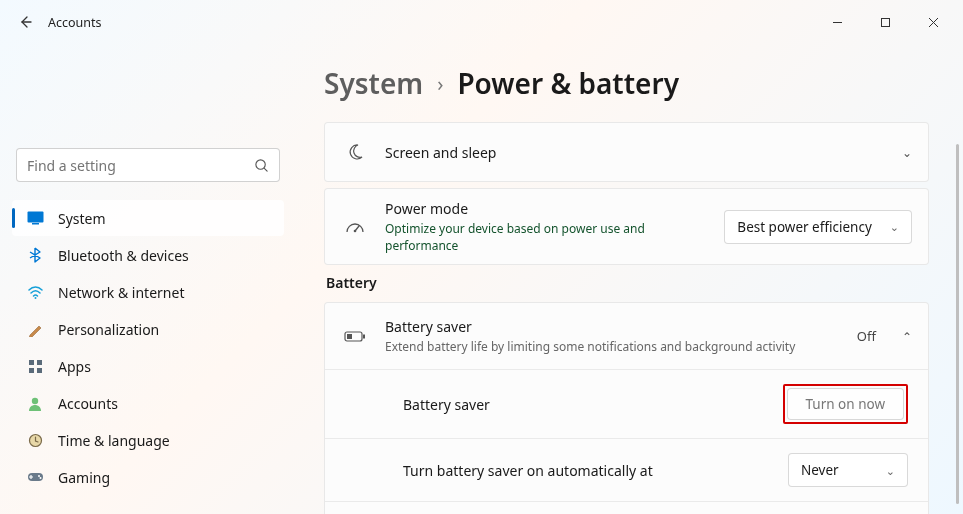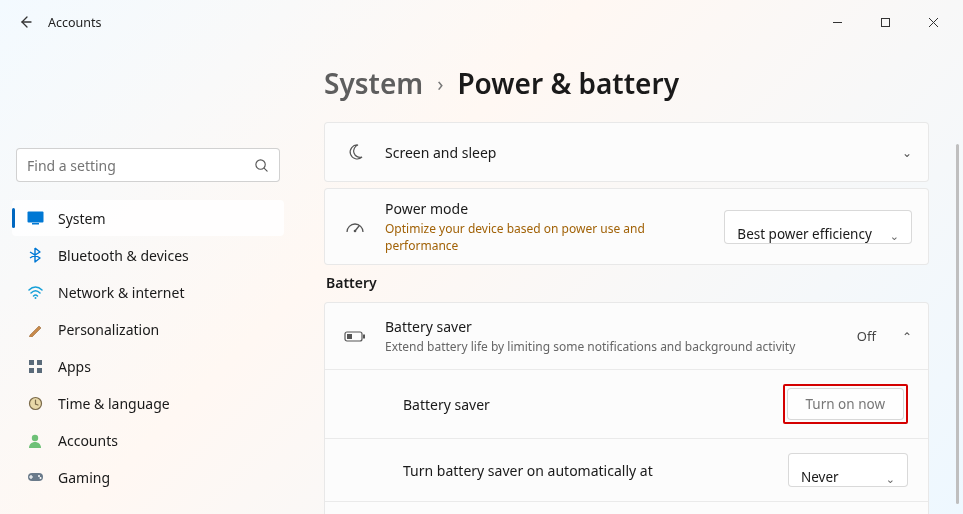--- a/index.html
+++ b/index.html
@@ -38,25 +38,25 @@
   .breadcrumb .prev { color:#5e5e5e; font-weight:600; }
   .breadcrumb .sep { font-size:20px; color:#777; font-weight:400; }
   .card {
     background:#fcfcfc; border:1px solid rgba(0,0,0,.08); border-radius:4px;
     display:flex; align-items:center; min-height:60px; padding:10px 16px 10px 18px; gap:18px;
     margin-bottom:6px;
   }
   .card .row-icon { width:24px; display:flex; justify-content:center; color:#444; }
   .card .row-text { flex:1; }
   .card .row-text .title { font-size:14px; }
-  .card .row-text .sub { font-size:12px; color:#a16207; margin-top:2px; }
+  .card .row-text .sub { font-size:12px; color:#14532d; margin-top:2px; }
   .chevron { color:#555; font-size:12px; }
   .dropdown {
     border:1px solid rgba(0,0,0,.15); background:#fff; border-radius:4px; height:34px;
-    display:flex; align-items:flex-end; padding:0 12px; gap:18px; font-size:13.5px; min-width:120px;
+    display:flex; align-items:center; padding:0 12px; gap:18px; font-size:13.5px; min-width:120px;
   }
   .dropdown .dd-chev { font-size:11px; color:#666; margin-left:auto; }
   .section-title { font-size:14px; font-weight:600; margin:8px 0 10px 2px; }
   .exp-card {
     background:#fcfcfc; border:1px solid rgba(0,0,0,.08); border-radius:4px; overflow:hidden;
   }
   .exp-header { display:flex; align-items:center; padding:14px 16px 14px 18px; gap:18px; }
   .exp-header .row-icon { width:24px; display:flex; justify-content:center; color:#444; }
   .exp-header .row-text { flex:1; }
   .exp-header .row-text .title { font-size:14px; }
@@ -150,35 +150,35 @@
               <rect x="1" y="1" width="5" height="5" fill="#5a6b7a"></rect>
               <rect x="9" y="1" width="5" height="5" fill="#5a6b7a"></rect>
               <rect x="1" y="9" width="5" height="5" fill="#5a6b7a"></rect>
               <rect x="9" y="9" width="5" height="5" fill="#5a6b7a"></rect>
             </svg>
           </span>
         <span>Apps</span>
       </div>
       <div class="nav-item">
         <span class="nav-icon">
+            <svg width="14" height="15" viewBox="0 0 14 15">
+              <circle cx="7" cy="5" r="3.2" fill="#6ec177"></circle>
+              <path d="M1 15c0-4 3-6 6-6s6 2 6 6" fill="#6ec177"></path>
+            </svg>
+          </span>
+        <span>Accounts</span>
+      </div>
+      <div class="nav-item">
+        <span class="nav-icon">
             <svg width="15" height="15" viewBox="0 0 15 15">
               <circle cx="7.5" cy="7.5" r="6" stroke="#7a6a4a" stroke-width="1.2" fill="#e8d8a8"></circle>
               <path d="M7.5 4v4l2.5 1" stroke="#7a6a4a" stroke-width="1.2" fill="none" stroke-linecap="round"></path>
             </svg>
           </span>
         <span>Time &amp; language</span>
-      </div>
-      <div class="nav-item">
-        <span class="nav-icon">
-            <svg width="14" height="15" viewBox="0 0 14 15">
-              <circle cx="7" cy="5" r="3.2" fill="#6ec177"></circle>
-              <path d="M1 15c0-4 3-6 6-6s6 2 6 6" fill="#6ec177"></path>
-            </svg>
-          </span>
-        <span>Accounts</span>
       </div>
       <div class="nav-item">
         <span class="nav-icon">
             <svg width="17" height="12" viewBox="0 0 17 12">
               <rect x="1" y="2" width="15" height="8" rx="4" fill="#6a7a8a"></rect>
               <circle cx="12" cy="5" r="1" fill="#fff"></circle>
               <circle cx="13.5" cy="7" r="1" fill="#fff"></circle>
               <path d="M4 4v4M2 6h4" stroke="#fff" stroke-width="1.2"></path>
             </svg>
           </span>

